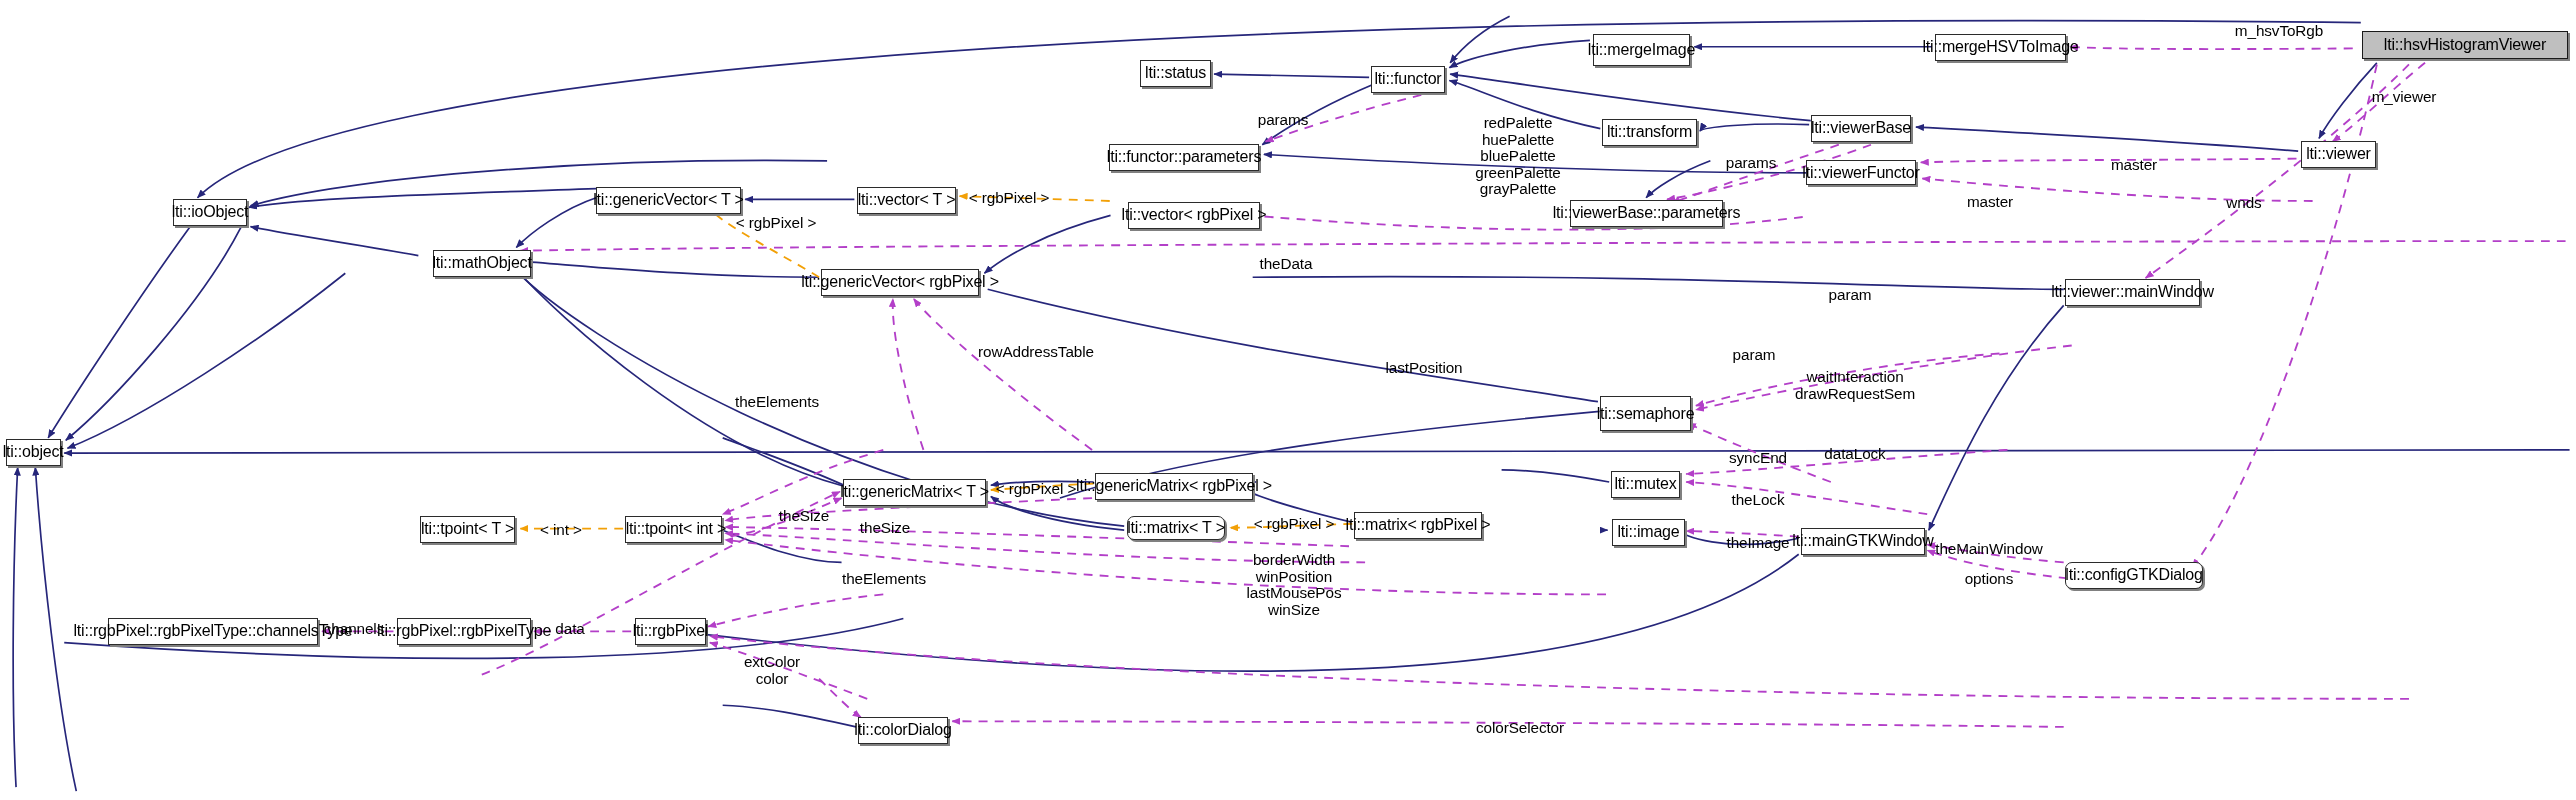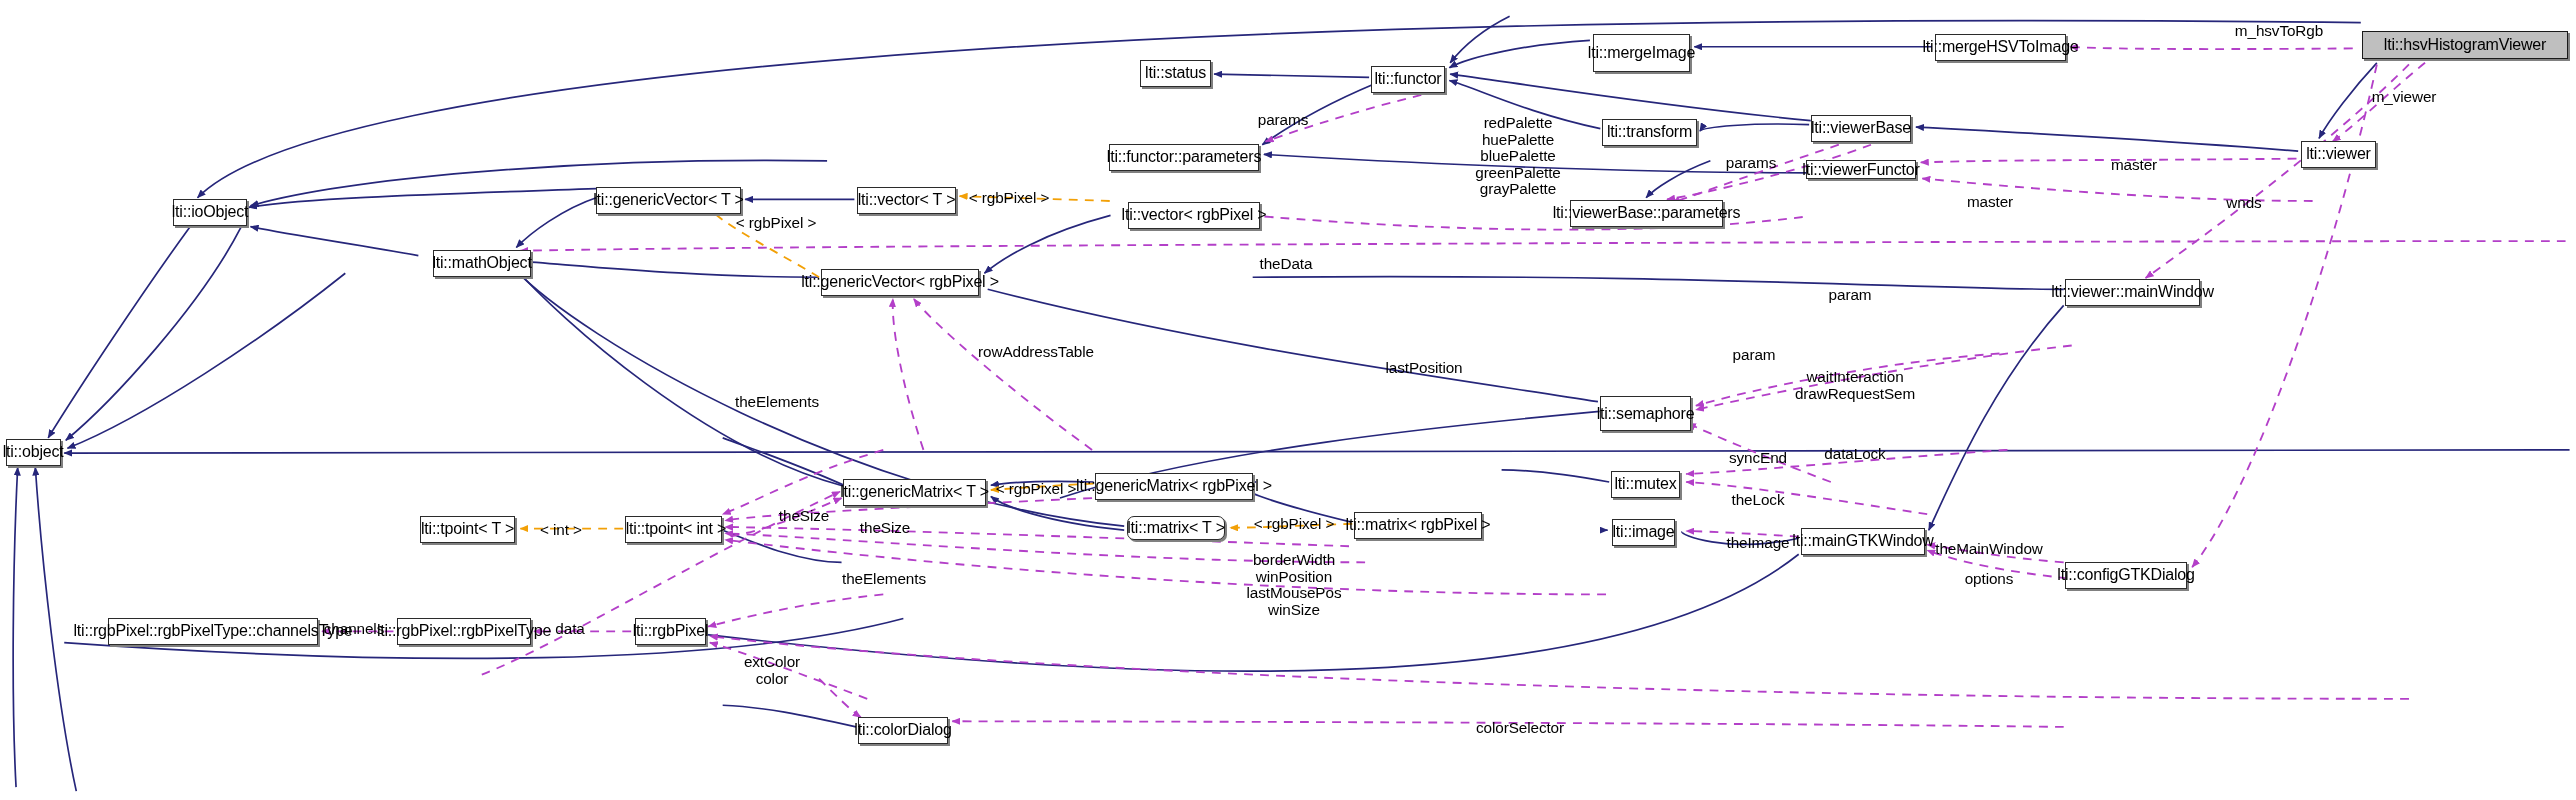--- a/index.html
+++ b/index.html
@@ -220,34 +220,34 @@
       <div class="node" style="left: 843px; top: 479px; width: 143px; height: 26.5px;">lti::genericMatrix&lt; T &gt;</div>
       <div class="node" style="left: 1095px; top: 473px; width: 158px; height: 26.5px;">lti::genericMatrix&lt; rgbPixel &gt;</div>
       <div class="node" style="left: 1127px; top: 516px; width: 98px; height: 24px; border-radius: 7px;">lti::matrix&lt; T &gt;</div>
       <div class="node" style="left: 1354px; top: 512px; width: 128px; height: 26.5px;">lti::matrix&lt; rgbPixel &gt;</div>
       <div class="node" style="left: 420px; top: 516px; width: 95px; height: 26.5px;">lti::tpoint&lt; T &gt;</div>
       <div class="node" style="left: 625px; top: 516px; width: 97px; height: 26.5px; padding-left: 12px;">lti::tpoint&lt; int &gt;</div>
       <div class="node" style="left: 108px; top: 618px; width: 210px; height: 26.5px;">lti::rgbPixel::rgbPixelType::channelsType</div>
       <div class="node" style="left: 397px; top: 618px; width: 134px; height: 26.5px;">lti::rgbPixel::rgbPixelType</div>
       <div class="node" style="left: 635px; top: 618px; width: 71px; height: 26.5px;">lti::rgbPixel</div>
       <div class="node" style="left: 858px; top: 717px; width: 90px; height: 26.5px;">lti::colorDialog</div>
-      <div class="node" style="left: 1593px; top: 34px; width: 97px; height: 38px;">lti::mergeImage</div>
+      <div class="node" style="left: 1593px; top: 34px; width: 97px; height: 32px;">lti::mergeImage</div>
       <div class="node" style="left: 1935px; top: 34px; width: 131px; height: 26.5px;">lti::mergeHSVToImage</div>
       <div class="node" style="left: 1602px; top: 119px; width: 95px; height: 26.5px;">lti::transform</div>
       <div class="node" style="left: 1811px; top: 115px; width: 100px; height: 26.5px;">lti::viewerBase</div>
-      <div class="node" style="left: 1806px; top: 160px; width: 110px; height: 19px;">lti::viewerFunctor</div>
+      <div class="node" style="left: 1806px; top: 160px; width: 110px; height: 25px;">lti::viewerFunctor</div>
       <div class="node" style="left: 1570px; top: 200px; width: 153px; height: 26.5px;">lti::viewerBase::parameters</div>
       <div class="node" style="left: 2301px; top: 141px; width: 75px; height: 26.5px;">lti::viewer</div>
       <div class="node root" style="left: 2362px; top: 31px; width: 206px; height: 28px;">lti::hsvHistogramViewer</div>
       <div class="node" style="left: 1600px; top: 396px; width: 91px; height: 35px;">lti::semaphore</div>
       <div class="node" style="left: 1611px; top: 471px; width: 69px; height: 26.5px;">lti::mutex</div>
-      <div class="node" style="left: 1612px; top: 519px; width: 63px; height: 26.5px;">lti::image</div>
+      <div class="node" style="left: 1612px; top: 519px; width: 73px; height: 26.5px;">lti::image</div>
       <div class="node" style="left: 1801px; top: 528px; width: 124px; height: 26.5px;">lti::mainGTKWindow</div>
       <div class="node" style="left: 2065px; top: 279px; width: 135px; height: 26.5px;">lti::viewer::mainWindow</div>
-      <div class="node" style="left: 2065px; top: 562px; width: 122px; height: 26.5px;">lti::configGTKDialog</div>
+      <div class="node" style="left: 2065px; top: 562px; width: 138px; height: 26.5px; border-radius: 7px;">lti::configGTKDialog</div>
     </div>
   <div id="label-layer">
       <div class="edge-label" style="left: 1283px; top: 112px;">params</div>
       <div class="edge-label" style="left: 1518px; top: 115px;">redPalette<br>huePalette<br>bluePalette<br>greenPalette<br>grayPalette</div>
       <div class="edge-label" style="left: 1009px; top: 190px;">&lt; rgbPixel &gt;</div>
       <div class="edge-label" style="left: 776px; top: 215px;">&lt; rgbPixel &gt;</div>
       <div class="edge-label" style="left: 1286px; top: 256px;">theData</div>
       <div class="edge-label" style="left: 1751px; top: 155px;">params</div>
       <div class="edge-label" style="left: 2134px; top: 157px;">master</div>
       <div class="edge-label" style="left: 1990px; top: 194px;">master</div>

